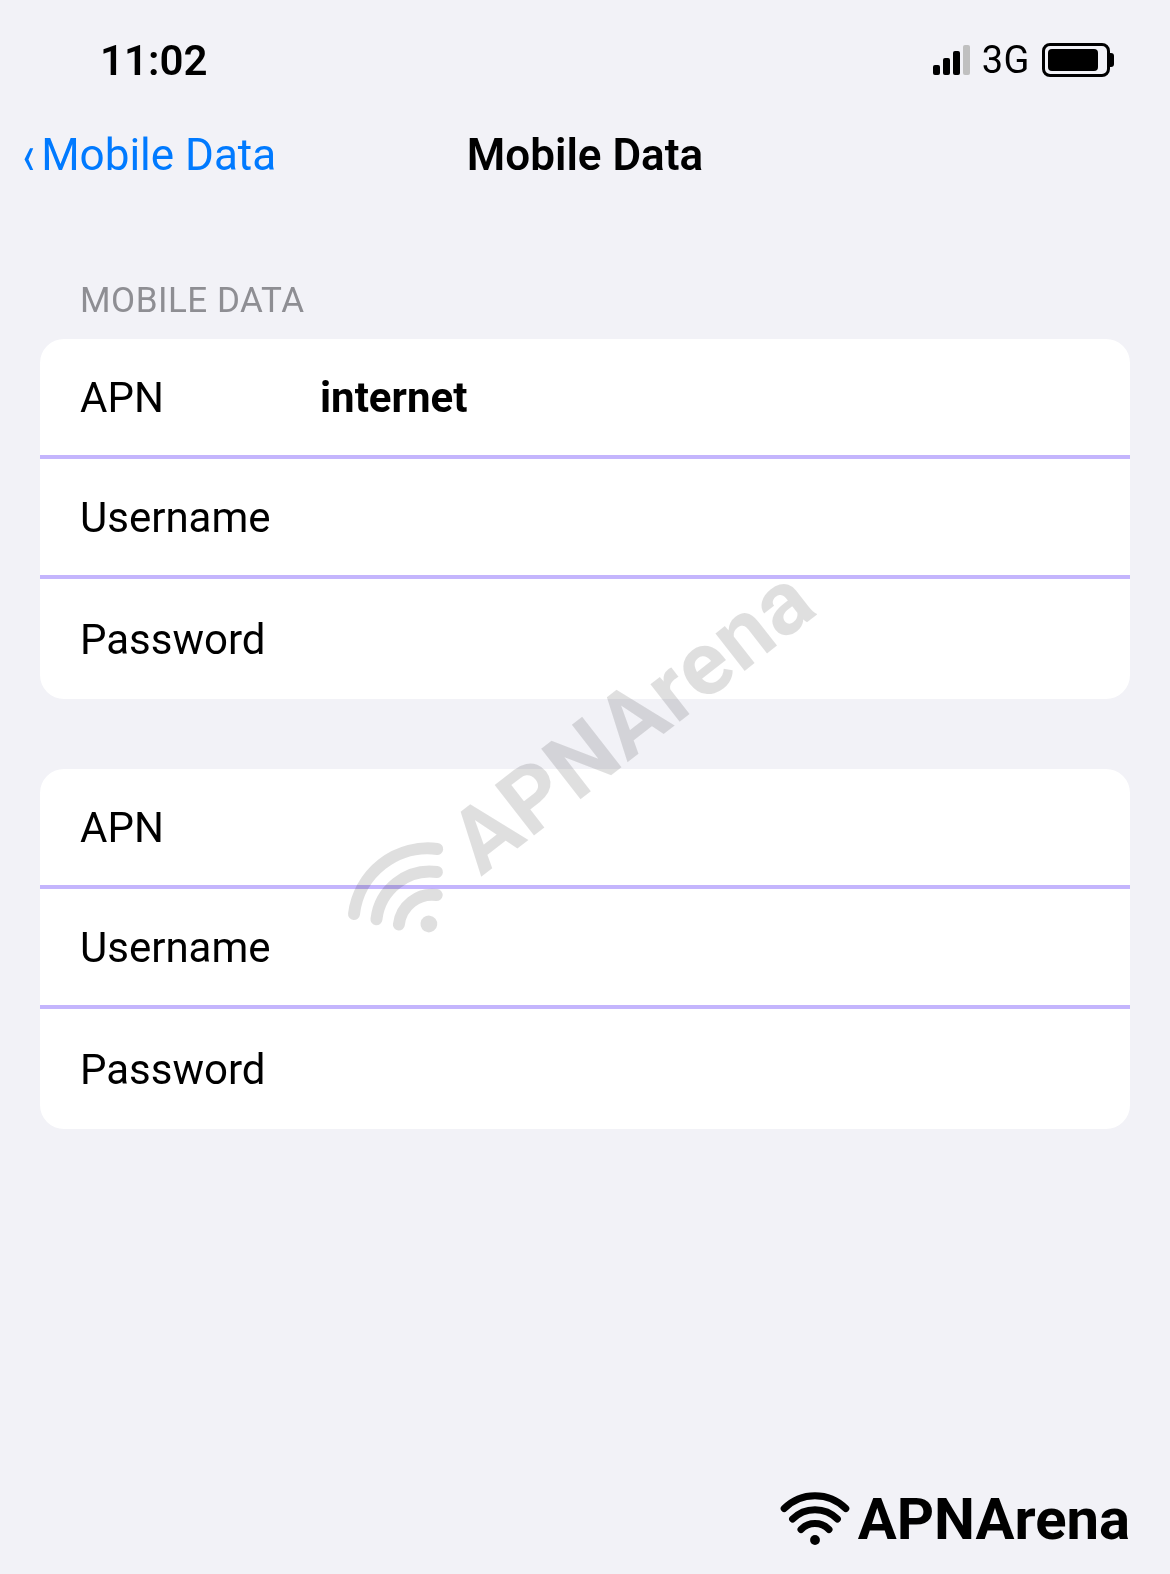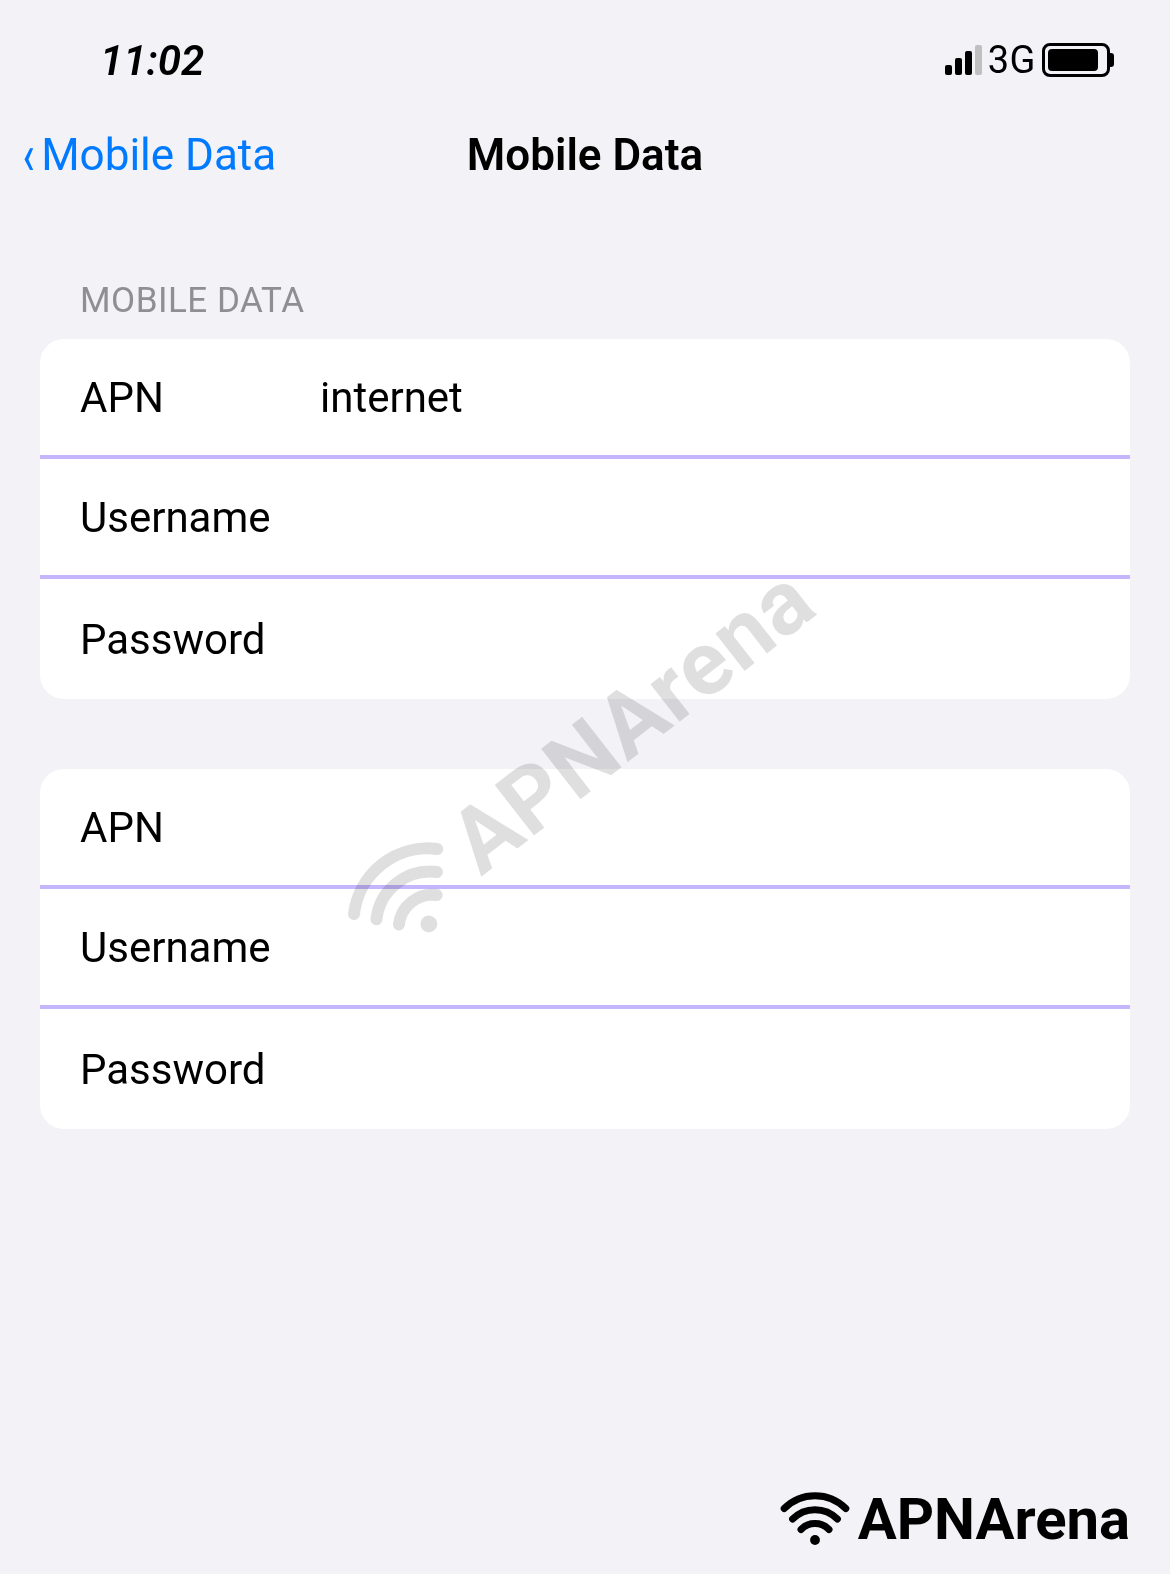--- a/index.html
+++ b/index.html
@@ -19,26 +19,25 @@
       display: flex;
       justify-content: space-between;
       align-items: center;
       padding: 40px 60px 20px 100px;
       height: 100px;
     }
     .status-time {
       font-size: 42px;
       font-weight: 600;
       color: #000;
-      font-style: italic;
     }
     .status-right {
       display: flex;
       align-items: center;
-      gap: 6px;
+      gap: 12px;
     }
     .signal-bars {
       display: flex;
       align-items: flex-end;
       gap: 3px;
       height: 30px;
     }
     .signal-bar {
       width: 7px;
       background: #000;
@@ -141,21 +140,21 @@
     }
     .row-label {
       font-size: 42px;
       font-weight: 400;
       color: #000;
       width: 240px;
       flex-shrink: 0;
     }
     .row-input {
       font-size: 42px;
-      font-weight: 400;
+      font-weight: 700;
       color: #000;
       border: none;
       outline: none;
       background: transparent;
       flex: 1;
     }
     .watermark-center {
       position: absolute;
       top: 700px;
       left: 300px;

